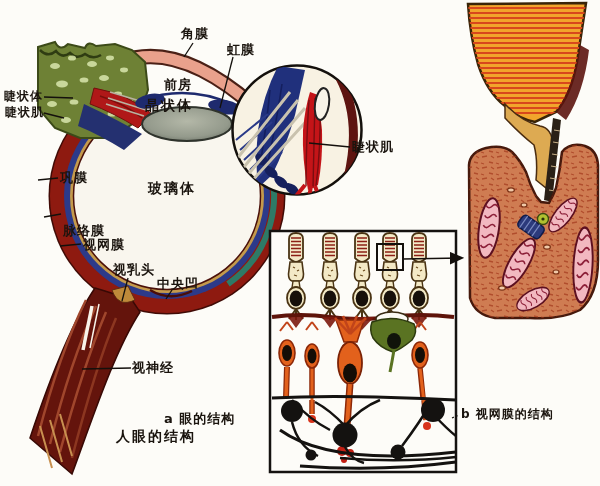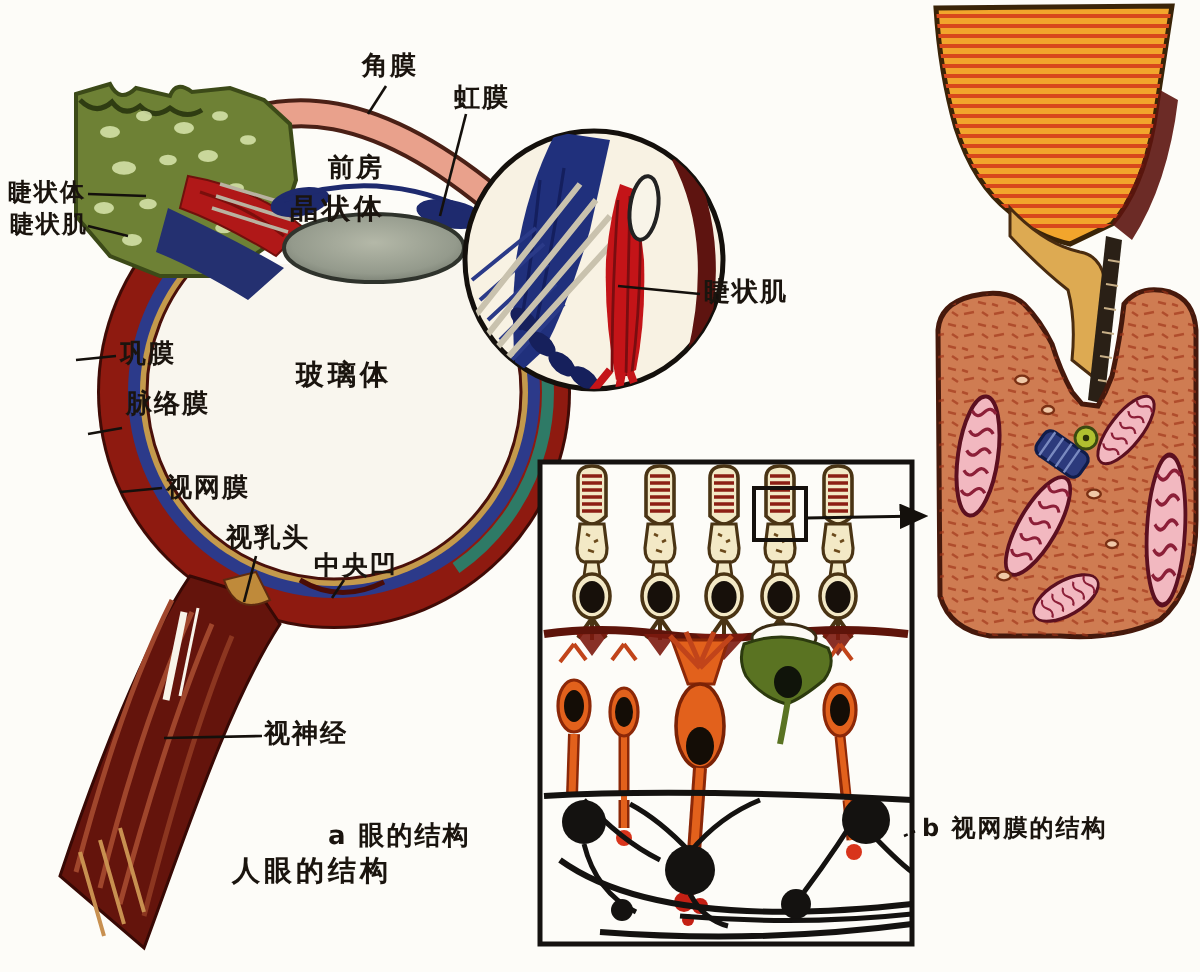--- a/index.html
+++ b/index.html
@@ -271,21 +271,21 @@
   </g>
 </svg>
 
 <div class="lbl" style="left:181px;top:27px">角膜</div>
 <div class="lbl" style="left:227px;top:43px">虹膜</div>
 <div class="lbl" style="left:164px;top:78px">前房</div>
 <div class="lbl big" style="left:145px;top:98px">晶状体</div>
 <div class="lbl small" style="left:4px;top:90px">睫状体</div>
 <div class="lbl small" style="left:5px;top:106px">睫状肌</div>
 <div class="lbl" style="left:60px;top:171px">巩膜</div>
-<div class="lbl" style="left:63px;top:196px">脉络膜</div>
+<div class="lbl" style="left:63px;top:224px">脉络膜</div>
 <div class="lbl" style="left:83px;top:238px">视网膜</div>
 <div class="lbl big" style="left:148px;top:181px">玻璃体</div>
 <div class="lbl" style="left:113px;top:263px">视乳头</div>
 <div class="lbl" style="left:157px;top:277px">中央凹</div>
 <div class="lbl" style="left:132px;top:361px">视神经</div>
 <div class="lbl" style="left:352px;top:140px">睫状肌</div>
 <div class="lbl" style="left:164px;top:412px">a 眼的结构</div>
 <div class="lbl big" style="left:116px;top:429px">人眼的结构</div>
 <div class="lbl small" style="left:461px;top:408px">b 视网膜的结构</div>
 

